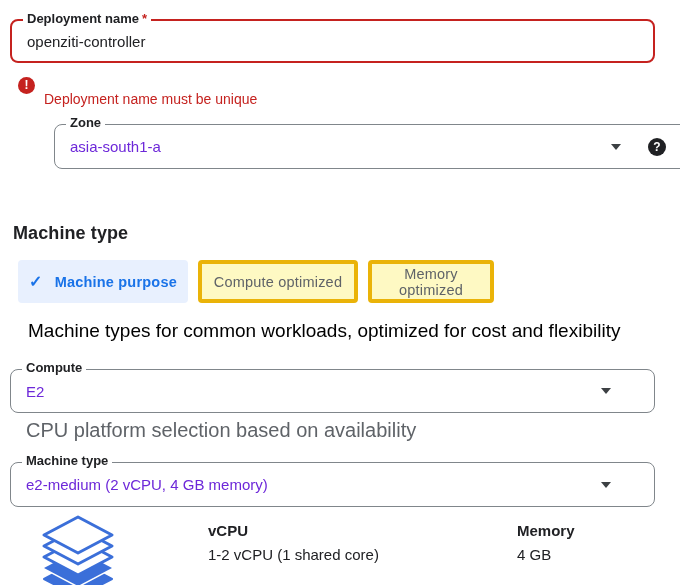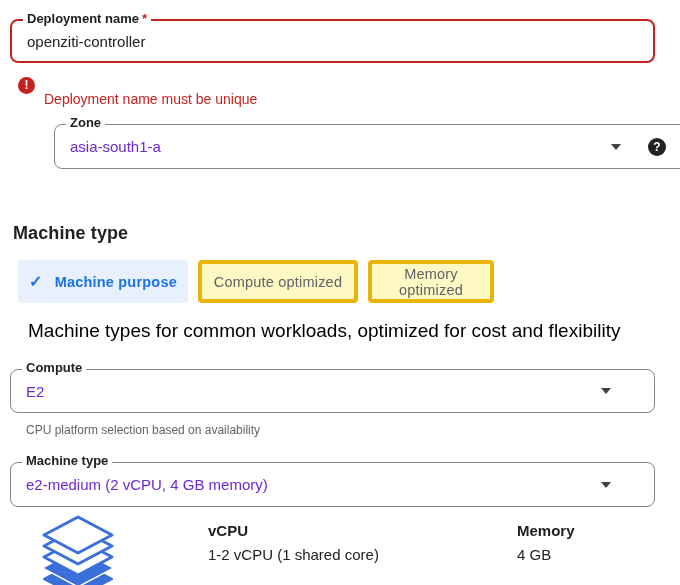--- a/index.html
+++ b/index.html
@@ -58,21 +58,21 @@
     display:flex;align-items:center;justify-content:center;cursor:pointer;padding:0;letter-spacing:.2px;
   }
   .tab.selected{background:#e8f0fe;border:none;color:#1a73e8;font-weight:bold;}
   .tab.t1{width:170px;}
   .tab.t2{width:160px;}
   .tab.t3{width:126px;}
   .check-glyph{color:#1a73e8;font-size:16px;font-weight:bold;margin-right:12px;line-height:1;}
 
   .desc{margin:20px 0 0 18px;font-size:19px;color:#000000;line-height:16px;}
   .field.series{margin-top:30px;height:44px;}
-  .helper{margin:9px 0 0 16px;font-size:12px;color:#5f6368;line-height:16px;}
+  .helper{margin:9px 0 0 16px;font-size:20px;color:#5f6368;line-height:16px;}
   .field.machine{margin-top:24px;}
 
   
   .specs{display:flex;align-items:flex-start;margin-top:7px;}
   .layers-icon{flex:none;margin-left:30px;width:76px;height:86px;}
   .spec-col{padding-top:8px;}
   .spec-col.vcpu{margin-left:92px;width:309px;}
   .spec-header{font-size:15px;font-weight:bold;color:#202124;line-height:18px;}
   .spec-value{margin-top:6px;font-size:15px;color:#202124;line-height:18px;}
 </style>

